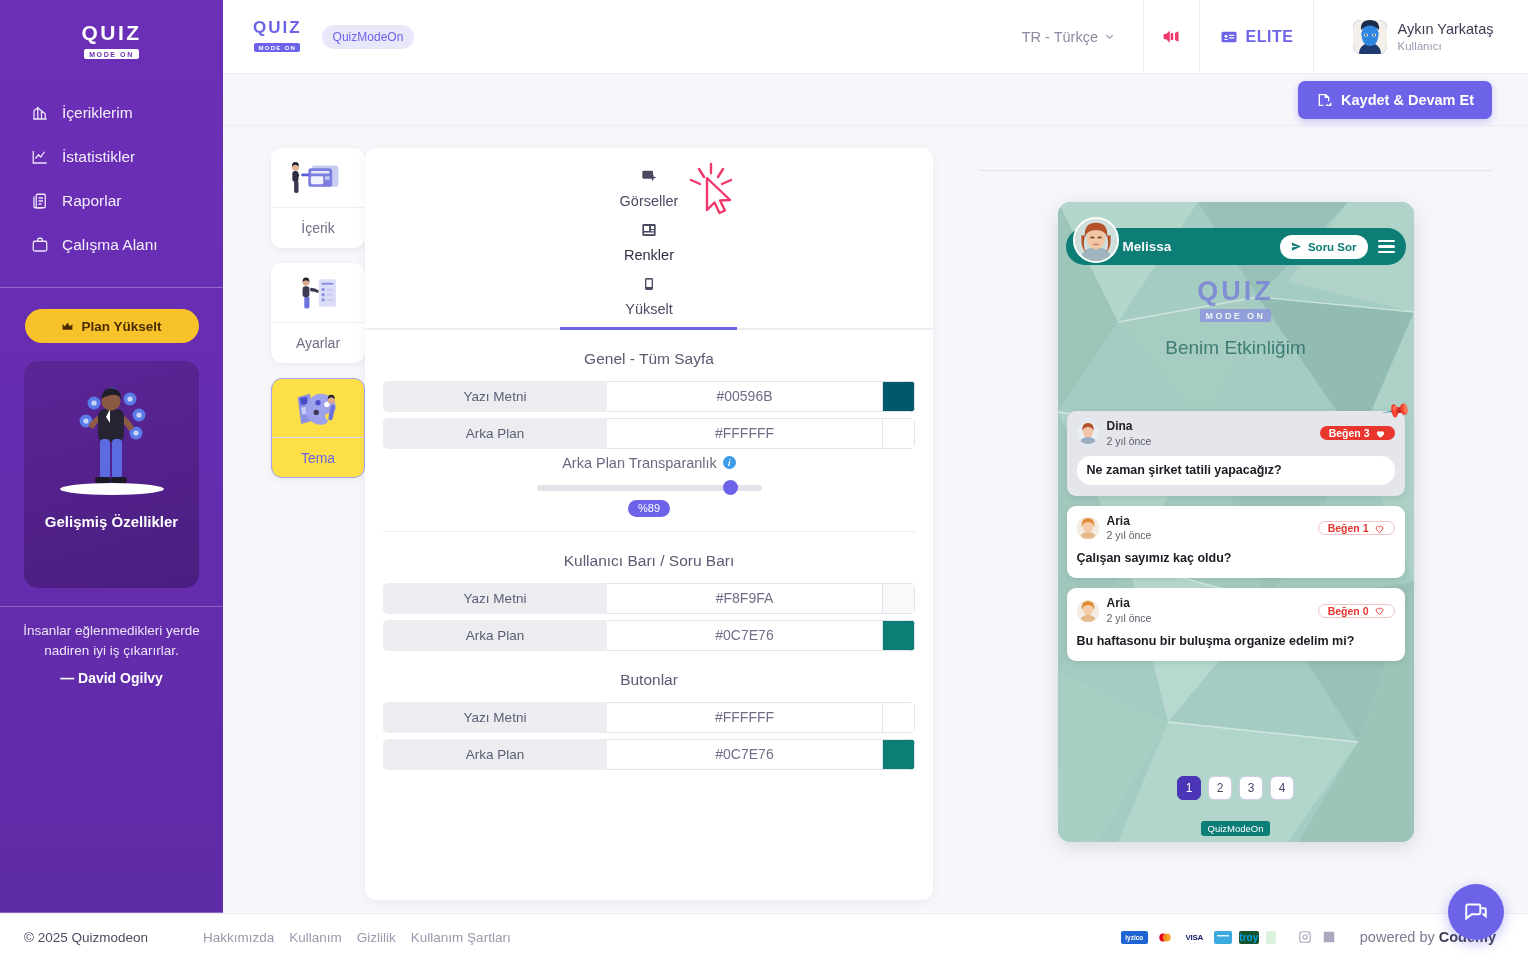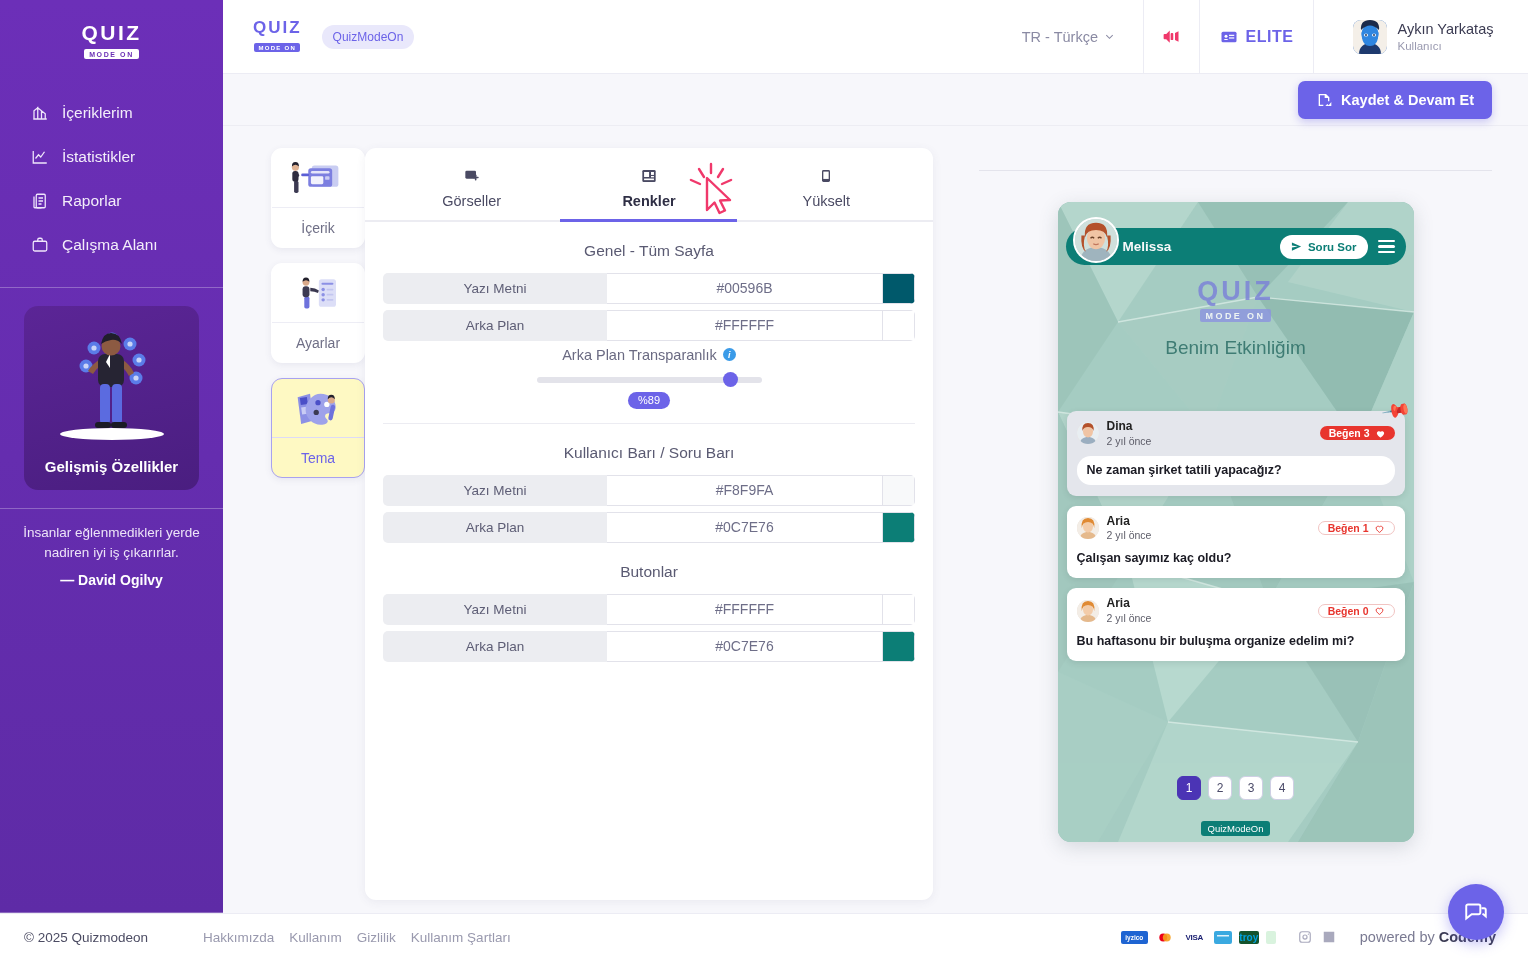--- a/index.html
+++ b/index.html
@@ -36,21 +36,21 @@
 
   .plan-btn {
     margin-top: 21px; width: 174px; height: 34px;
     background: #F7C22A; border-radius: 17px; border: none;
     display: flex; align-items: center; justify-content: center; gap: 7px;
     color: #4A2C02; font-size: 13.5px; font-weight: 700; cursor: pointer;
   }
   .plan-btn svg { width: 13px; height: 13px; fill: #4A2C02; }
 
   .promo {
-    margin-top: 18px; width: 175px; height: 184px;
+    margin-top: 18px; width: 175px; height: 227px;
     background: linear-gradient(165deg,#5B2596 0%,#4A1E80 100%);
     border-radius: 14px; position: relative; overflow: hidden;
     display: flex; flex-direction: column; align-items: center; cursor: pointer;
   }
   .promo-art { width: 100%; height: 152px; position: relative; }
   .promo-title { color: #fff; font-size: 15px; font-weight: 700; text-align: center; }
 
   .quote-box {
     margin-top: 18px; width: 100%; padding: 14px 12px 20px;
     border-top: 1px solid rgba(255,255,255,.28);
@@ -115,43 +115,43 @@
   
   .body { flex: 1; display: flex; padding: 22px 0 0 18px; min-height: 0; }
 
   
   .rail { width: 112px; flex: 0 0 112px; padding-left: 30px; }
   .step {
     width: 94px; background: #fff; border-radius: 11px; margin-bottom: 15px;
     box-shadow: 0 2px 7px rgba(80,80,120,.09); cursor: pointer; overflow: hidden;
     border: 1.5px solid transparent;
   }
-  .step.active { border-color: #A8A2F0; background: #fef9c3; }
+  .step.active { border-color: #A8A2F0; background: #fde047; }
   .step-art { height: 58px; display: flex; align-items: center; justify-content: center; }
   .step-lbl {
     height: 40px; border-top: 1px solid #EDEDF5; display: flex;
     align-items: center; justify-content: center;
     font-size: 14px; color: #6F6F86;
   }
   .step.active .step-lbl { color: #6C63E8; border-top-color: #DDDAF8; }
 
   
   .card {
     width: 568px; flex: 0 0 568px; background: #fff; border-radius: 11px;
     margin-left: 12px; box-shadow: 0 2px 10px rgba(80,80,120,.08);
     height: 752px; padding: 0 18px;
   }
-  .tabs { display: flex; padding-top: 18px; }
+  .tabs { display: flex; padding-top: 18px; flex-direction: column; }
   .tab {
     flex: 1; text-align: center; padding-bottom: 11px; cursor: pointer; position: relative;
   }
   .tab-ico { height: 20px; display: flex; align-items: center; justify-content: center; margin-bottom: 7px; }
   .tab-ico svg { width: 16px; height: 16px; fill: #4A4A63; }
   .tab-lbl { font-size: 14.5px; color: #4A4A63; }
-  .tab.active .tab-lbl { color: #2F2F45; font-weight: 700; }
+  .tab.active .tab-lbl { color: #2F2F45; font-weight: 400; }
   .tabs-rule { height: 1.5px; background: #ECECF2; position: relative; margin: 0 -18px; }
   .tabs-underline { position: absolute; height: 2.5px; background: #6C63E8; width: 177px; left: 195px; top: -1px; }
 
   .cursor-anim { position: absolute; left: 298px; top: 12px; width: 62px; height: 62px; pointer-events: none; }
 
   .sect-title { text-align: center; font-size: 15.5px; color: #5A5A72; margin: 20px 0 13px; }
   .row {
     display: flex; height: 31px; margin-bottom: 6px; border-radius: 5px; overflow: hidden;
   }
   .row-lbl {
@@ -337,20 +337,26 @@
               <rect x="3" y="7" width="18" height="13" rx="2"></rect>
               <path d="M9 7V5a2 2 0 012-2h2a2 2 0 012 2v2"></path>
             </svg>
         </span>
         <span>Çalışma Alanı</span>
       </div>
     </nav>
 
     <div class="sb-divider"></div>
 
+    <button class="plan-btn">
+      <svg viewBox="0 0 24 24">
+          <path d="M3 7l4 5 5-7 5 7 4-5v11H3z"></path>
+        </svg>
+      <span>Plan Yükselt</span>
+    </button>
 
     <div class="promo">
       <div class="promo-art">
         <svg viewBox="0 0 175 152" style="width:100%;height:100%">
           <ellipse cx="88" cy="128" rx="52" ry="6" fill="#ffffff"></ellipse>
           <g fill="#5B7CE8">
             <circle cx="70" cy="42" r="6.5"></circle>
               <circle cx="88" cy="33" r="6.5"></circle>
             <circle cx="106" cy="38" r="6.5"></circle>
               <circle cx="115" cy="54" r="6.5"></circle>

